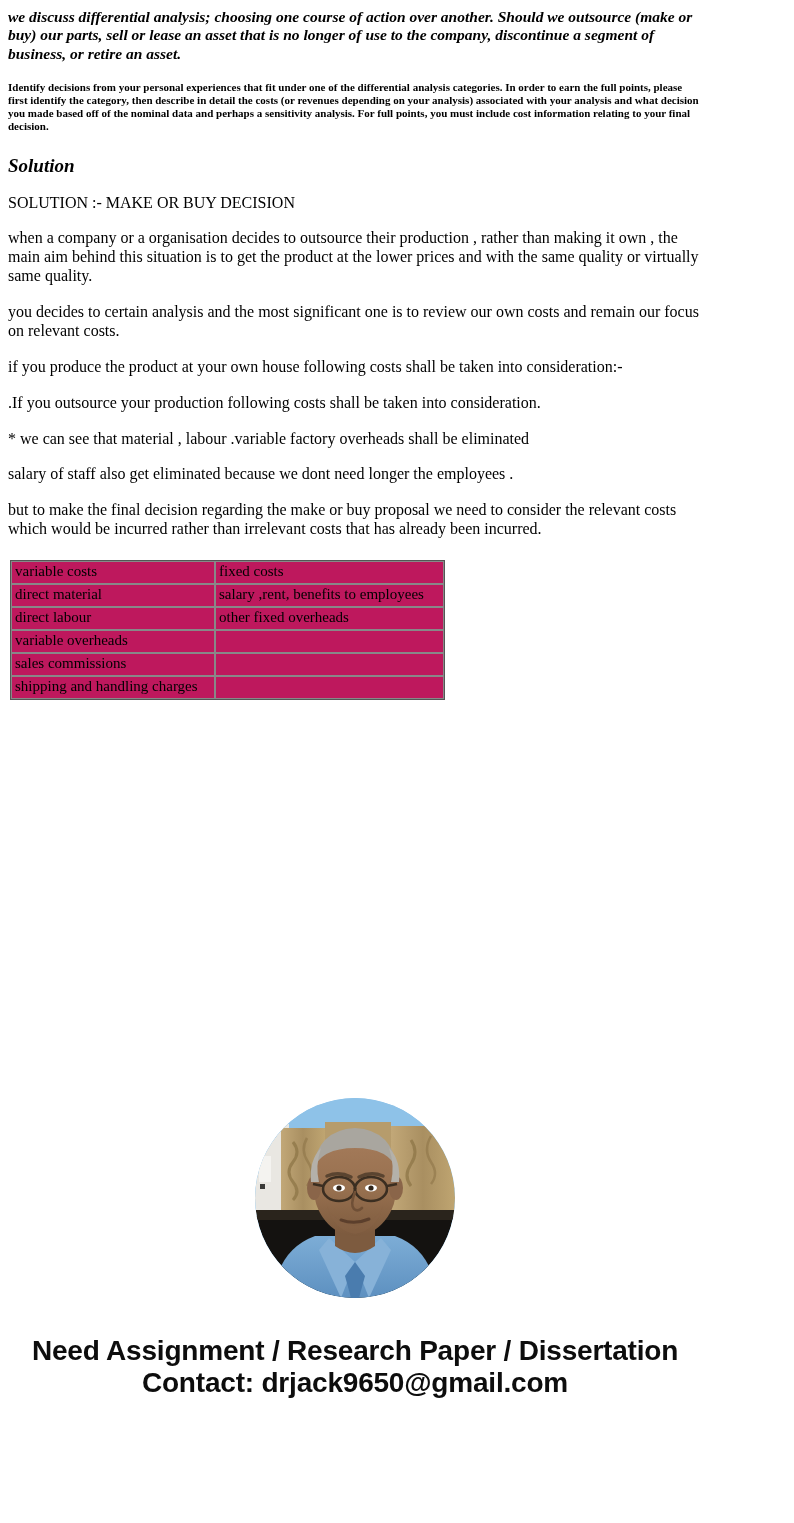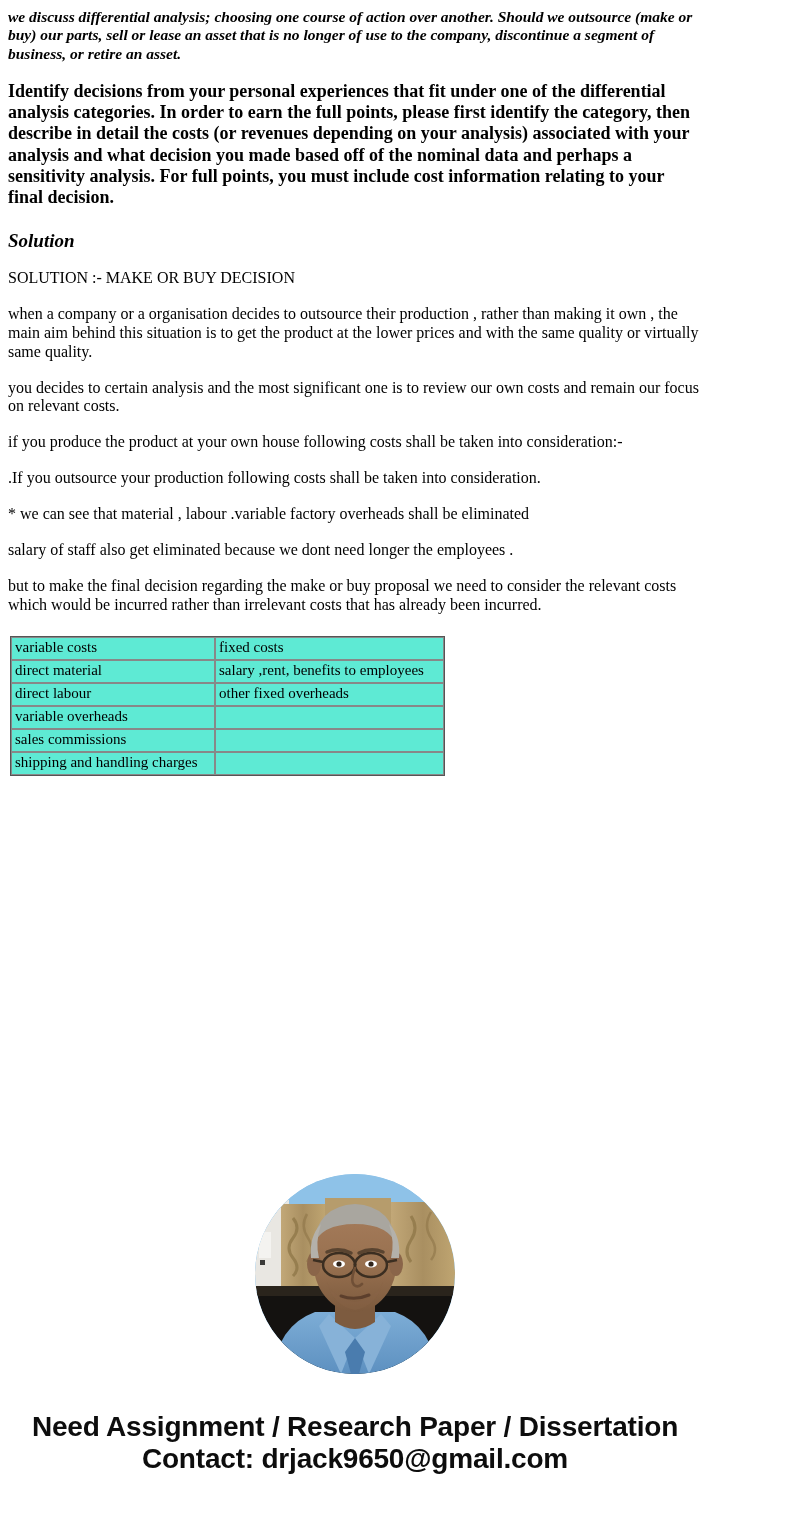--- a/index.html
+++ b/index.html
@@ -25,21 +25,21 @@
   .prompt-italic {
     font-style: italic;
     font-weight: 700;
     font-size: 15.5px;
     line-height: 1.18;
     margin: 8px 0 0 0;
     text-align: left;
   }
   .prompt-bold {
     font-weight: 700;
-    font-size: 18px;
+    font-size: 11px;
     line-height: 1.18;
     margin: 18px 0 17px 0;
   }
 
   
   .solution-heading {
     font-size: 19px;
     font-weight: 700;
     margin: 22px 0 0 0;
     line-height: 1.15;
@@ -59,21 +59,21 @@
     margin: 21px 0 0 2px;
   }
   table.cost-table {
     border-collapse: separate;
     border-spacing: 0;
     border: 1px solid #555555;
     font-size: 15px;
     line-height: 1.15;
     width: 421px;
     table-layout: fixed;
-    background: #5eead4;
+    background: #be185d;
   }
   table.cost-table td {
     border: 1px solid #888888;
     padding: 1px 3px 2px 3px;
     vertical-align: top;
     height: 18px;
     overflow: hidden;
     white-space: nowrap;
   }
   table.cost-table td.col-a { width: 196px; }

